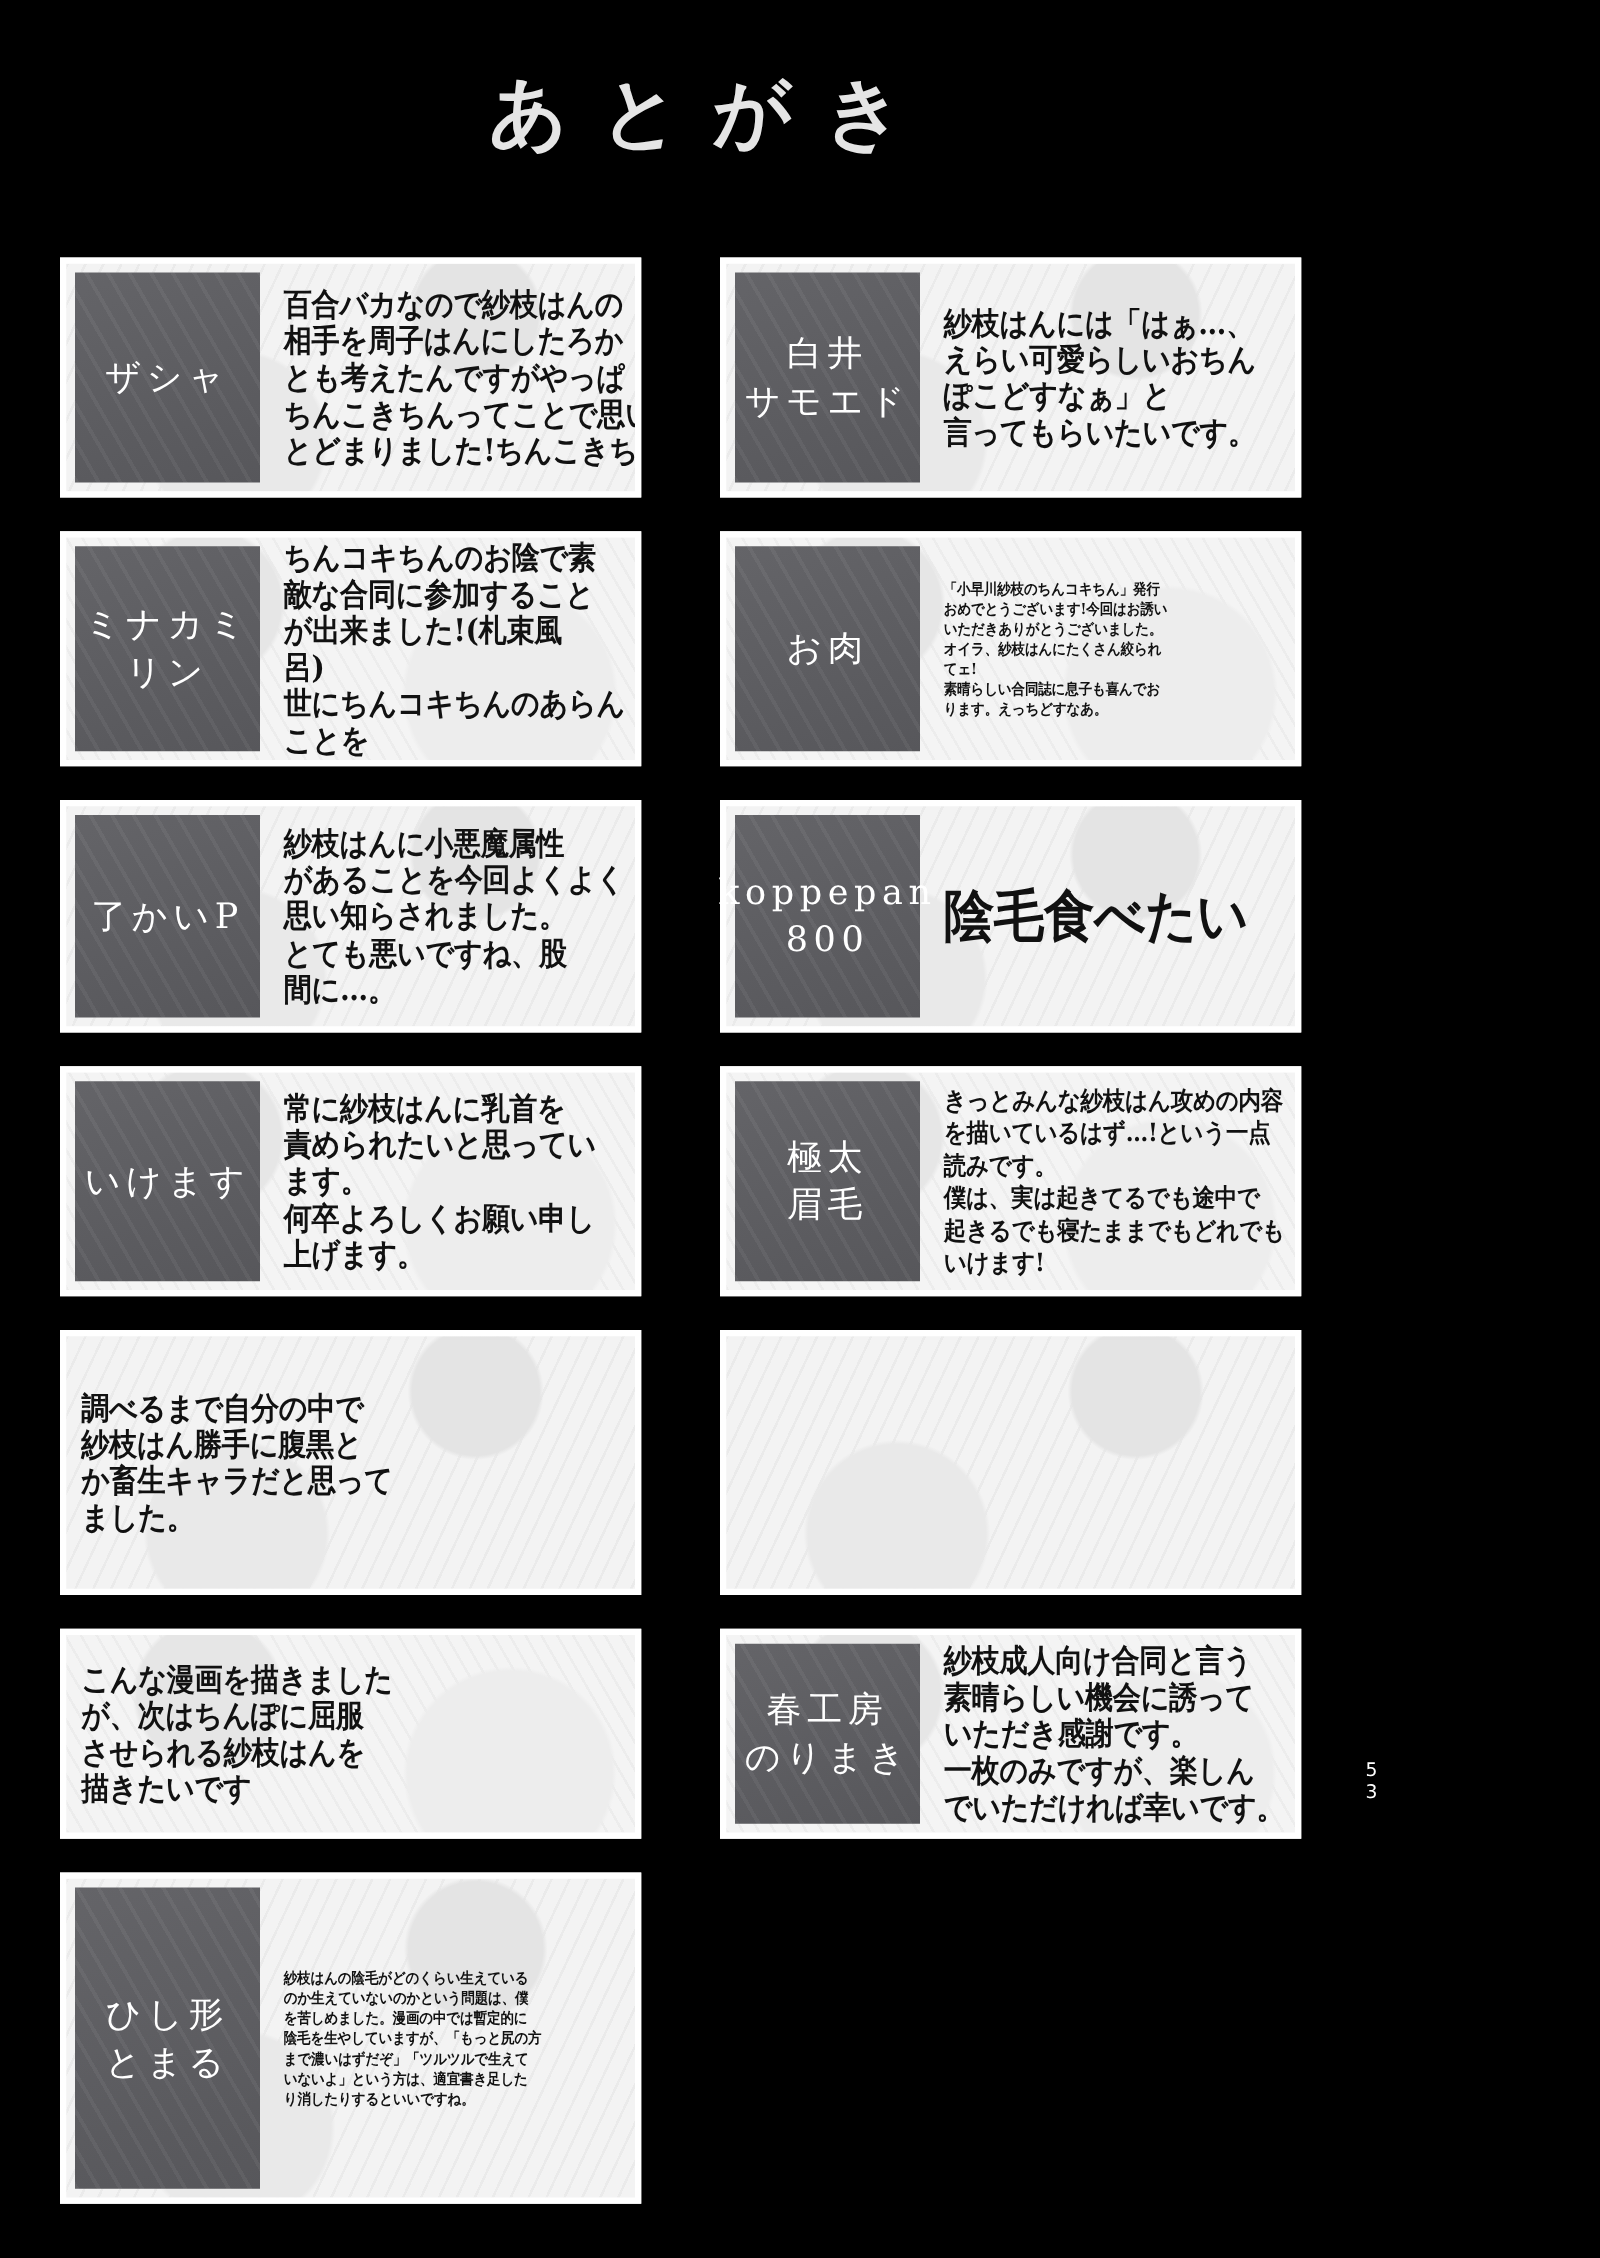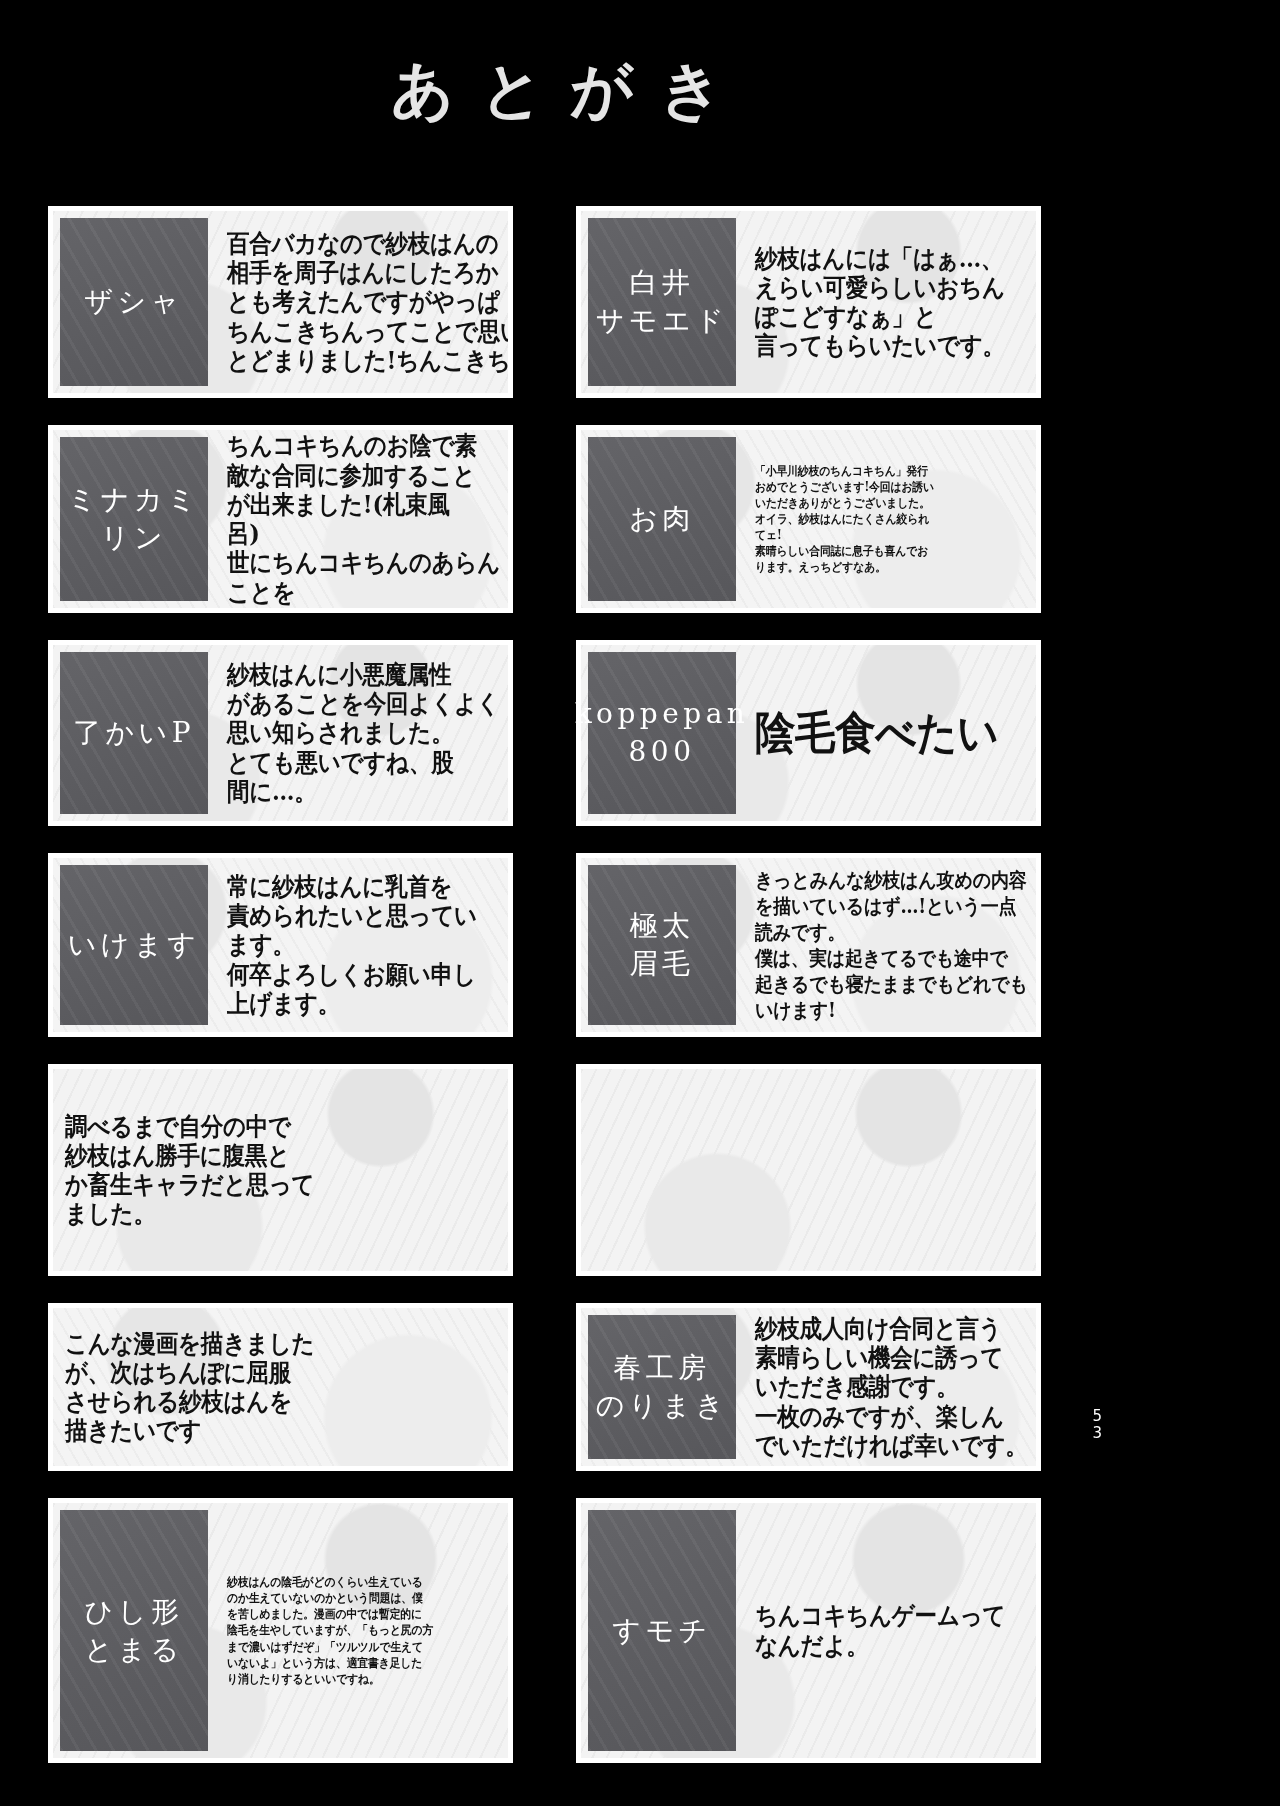--- a/index.html
+++ b/index.html
@@ -266,29 +266,20 @@
           </div>
     <div class="comment size-m">
             <div class="tl">紗枝成人向け合同と言う</div>
             <div class="tl">素晴らしい機会に誘って</div>
             <div class="tl">いただき感謝です。</div>
             <div class="tl">一枚のみですが、楽しん</div>
             <div class="tl">でいただければ幸いです。</div>
           </div>
   </div>
 
-  <div class="block">
-    <div class="name-box">
-            <div class="nl">すモチ</div>
-          </div>
-    <div class="comment size-m">
-            <div class="tl">ちんコキちんゲームって</div>
-            <div class="tl">なんだよ。</div>
-          </div>
-  </div>
 </div>
   </div>
 
   <div class="page-number">
     <div>5</div>
     <div>3</div>
   </div>
 </div>
 
 </body></html>

